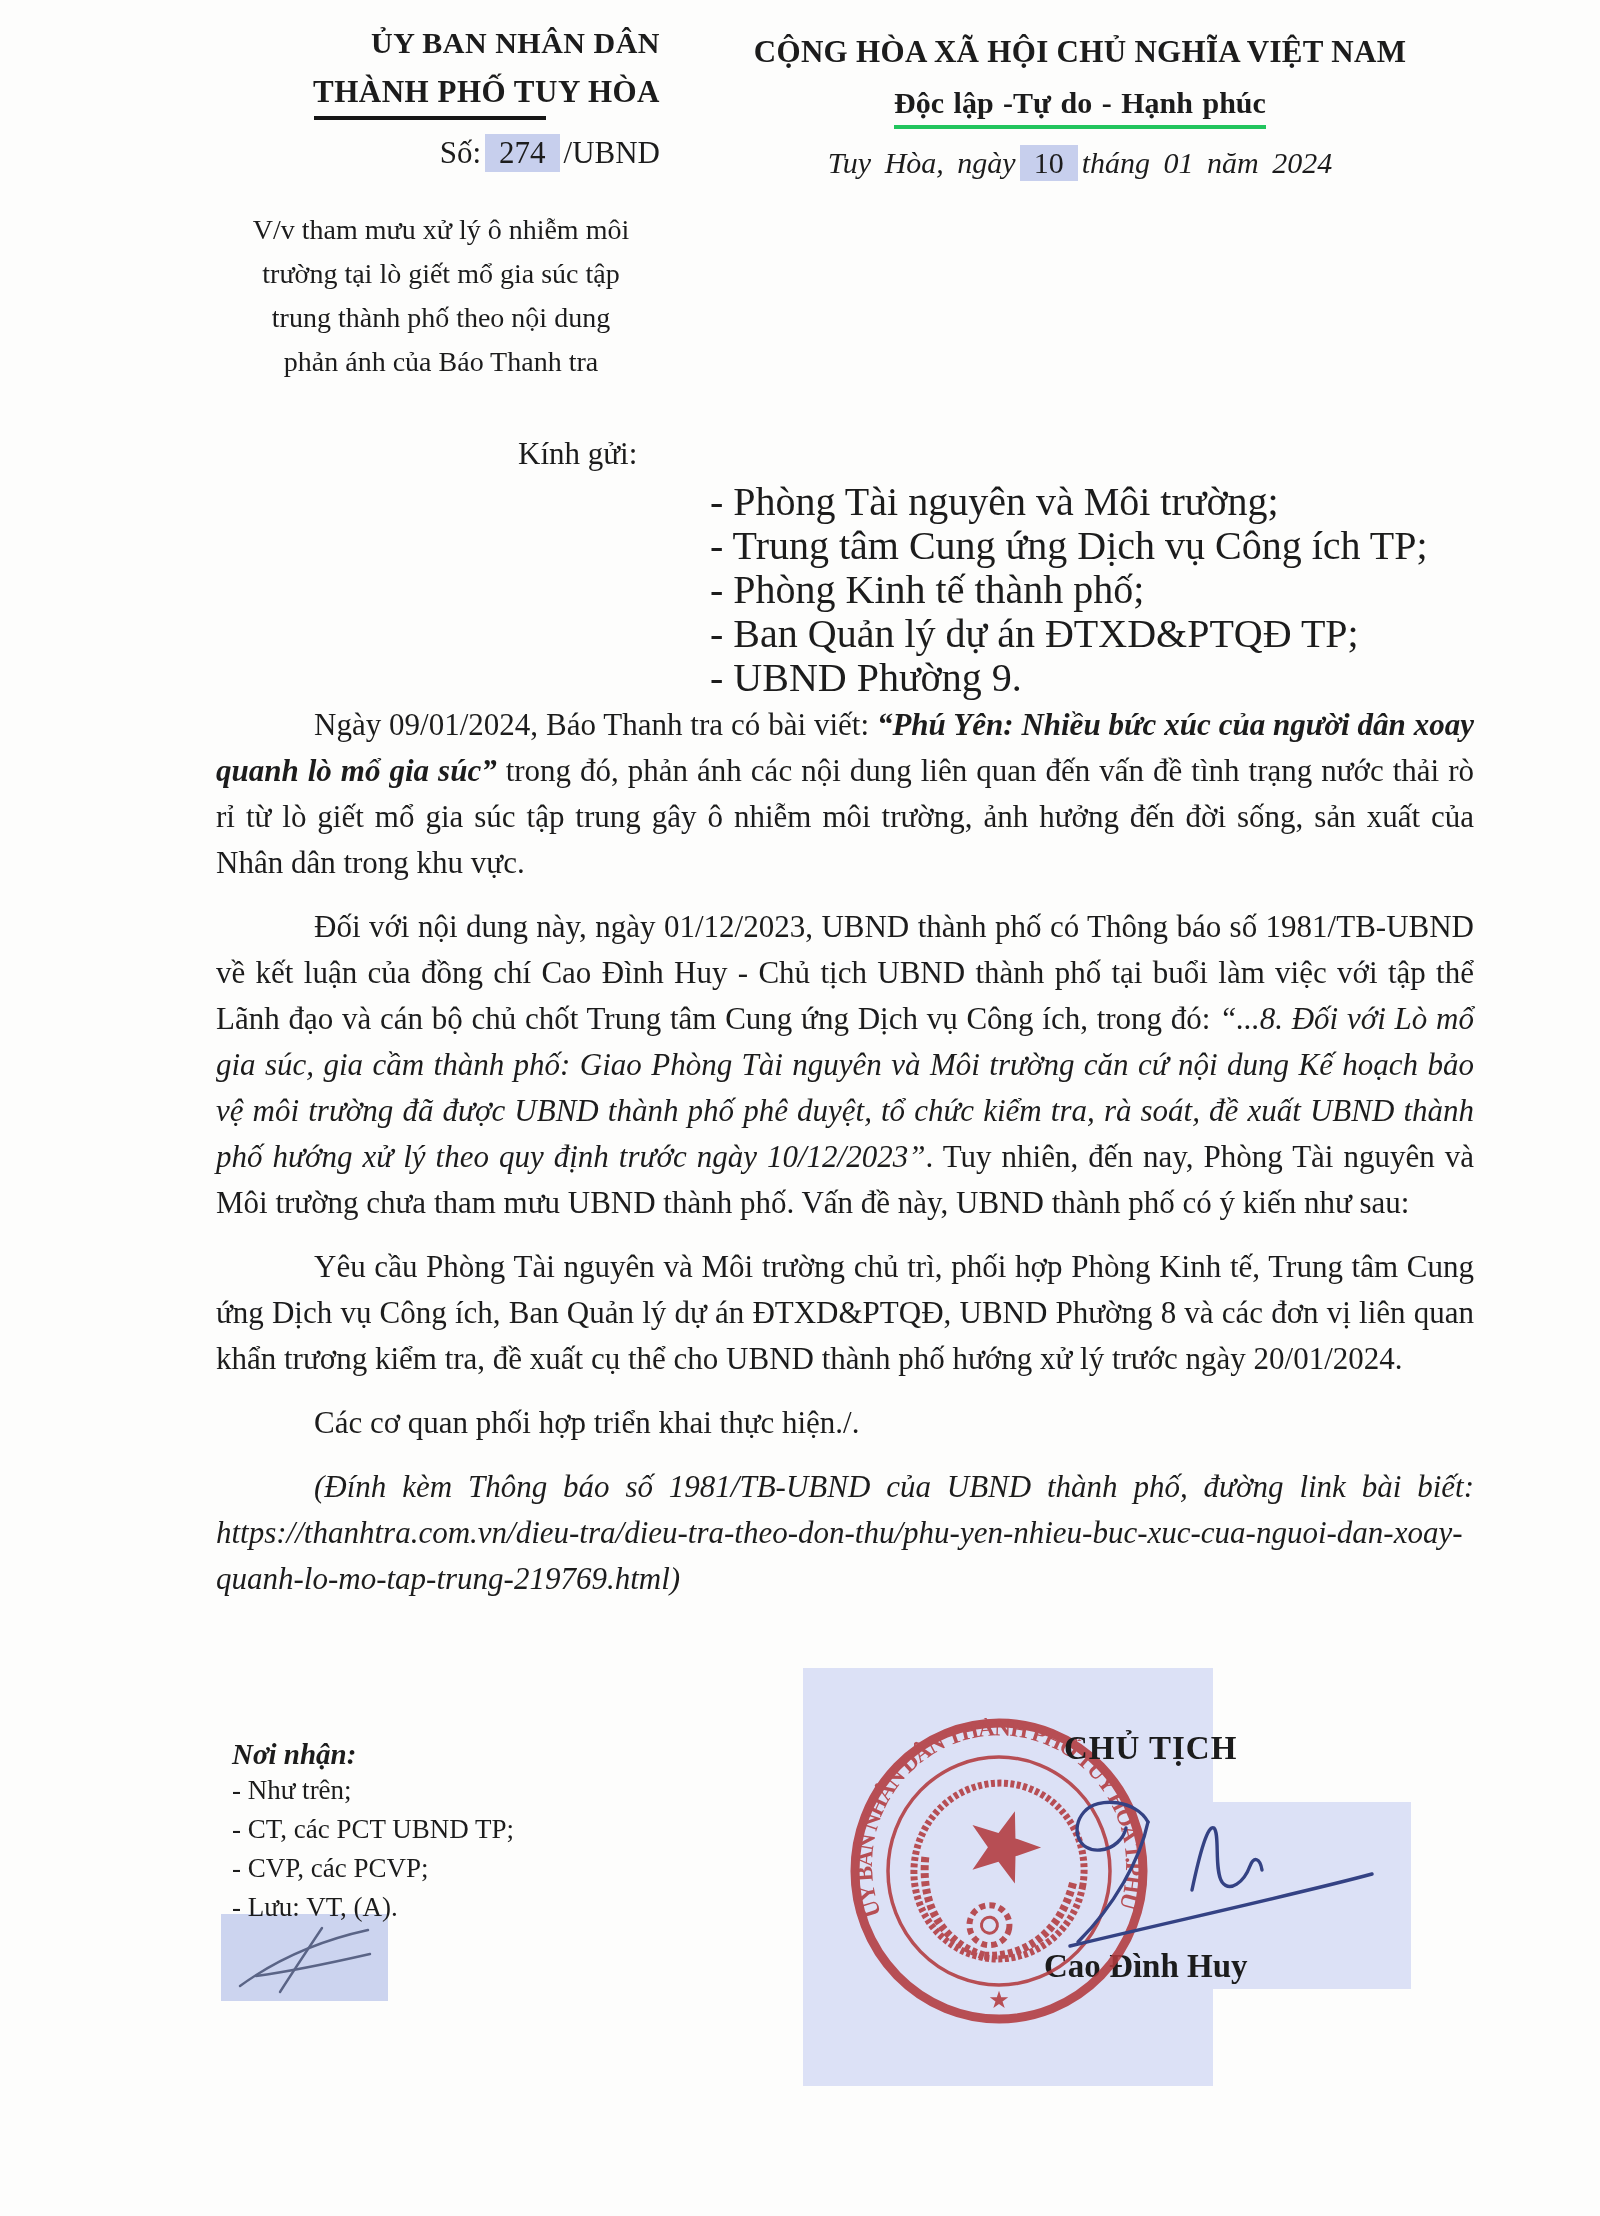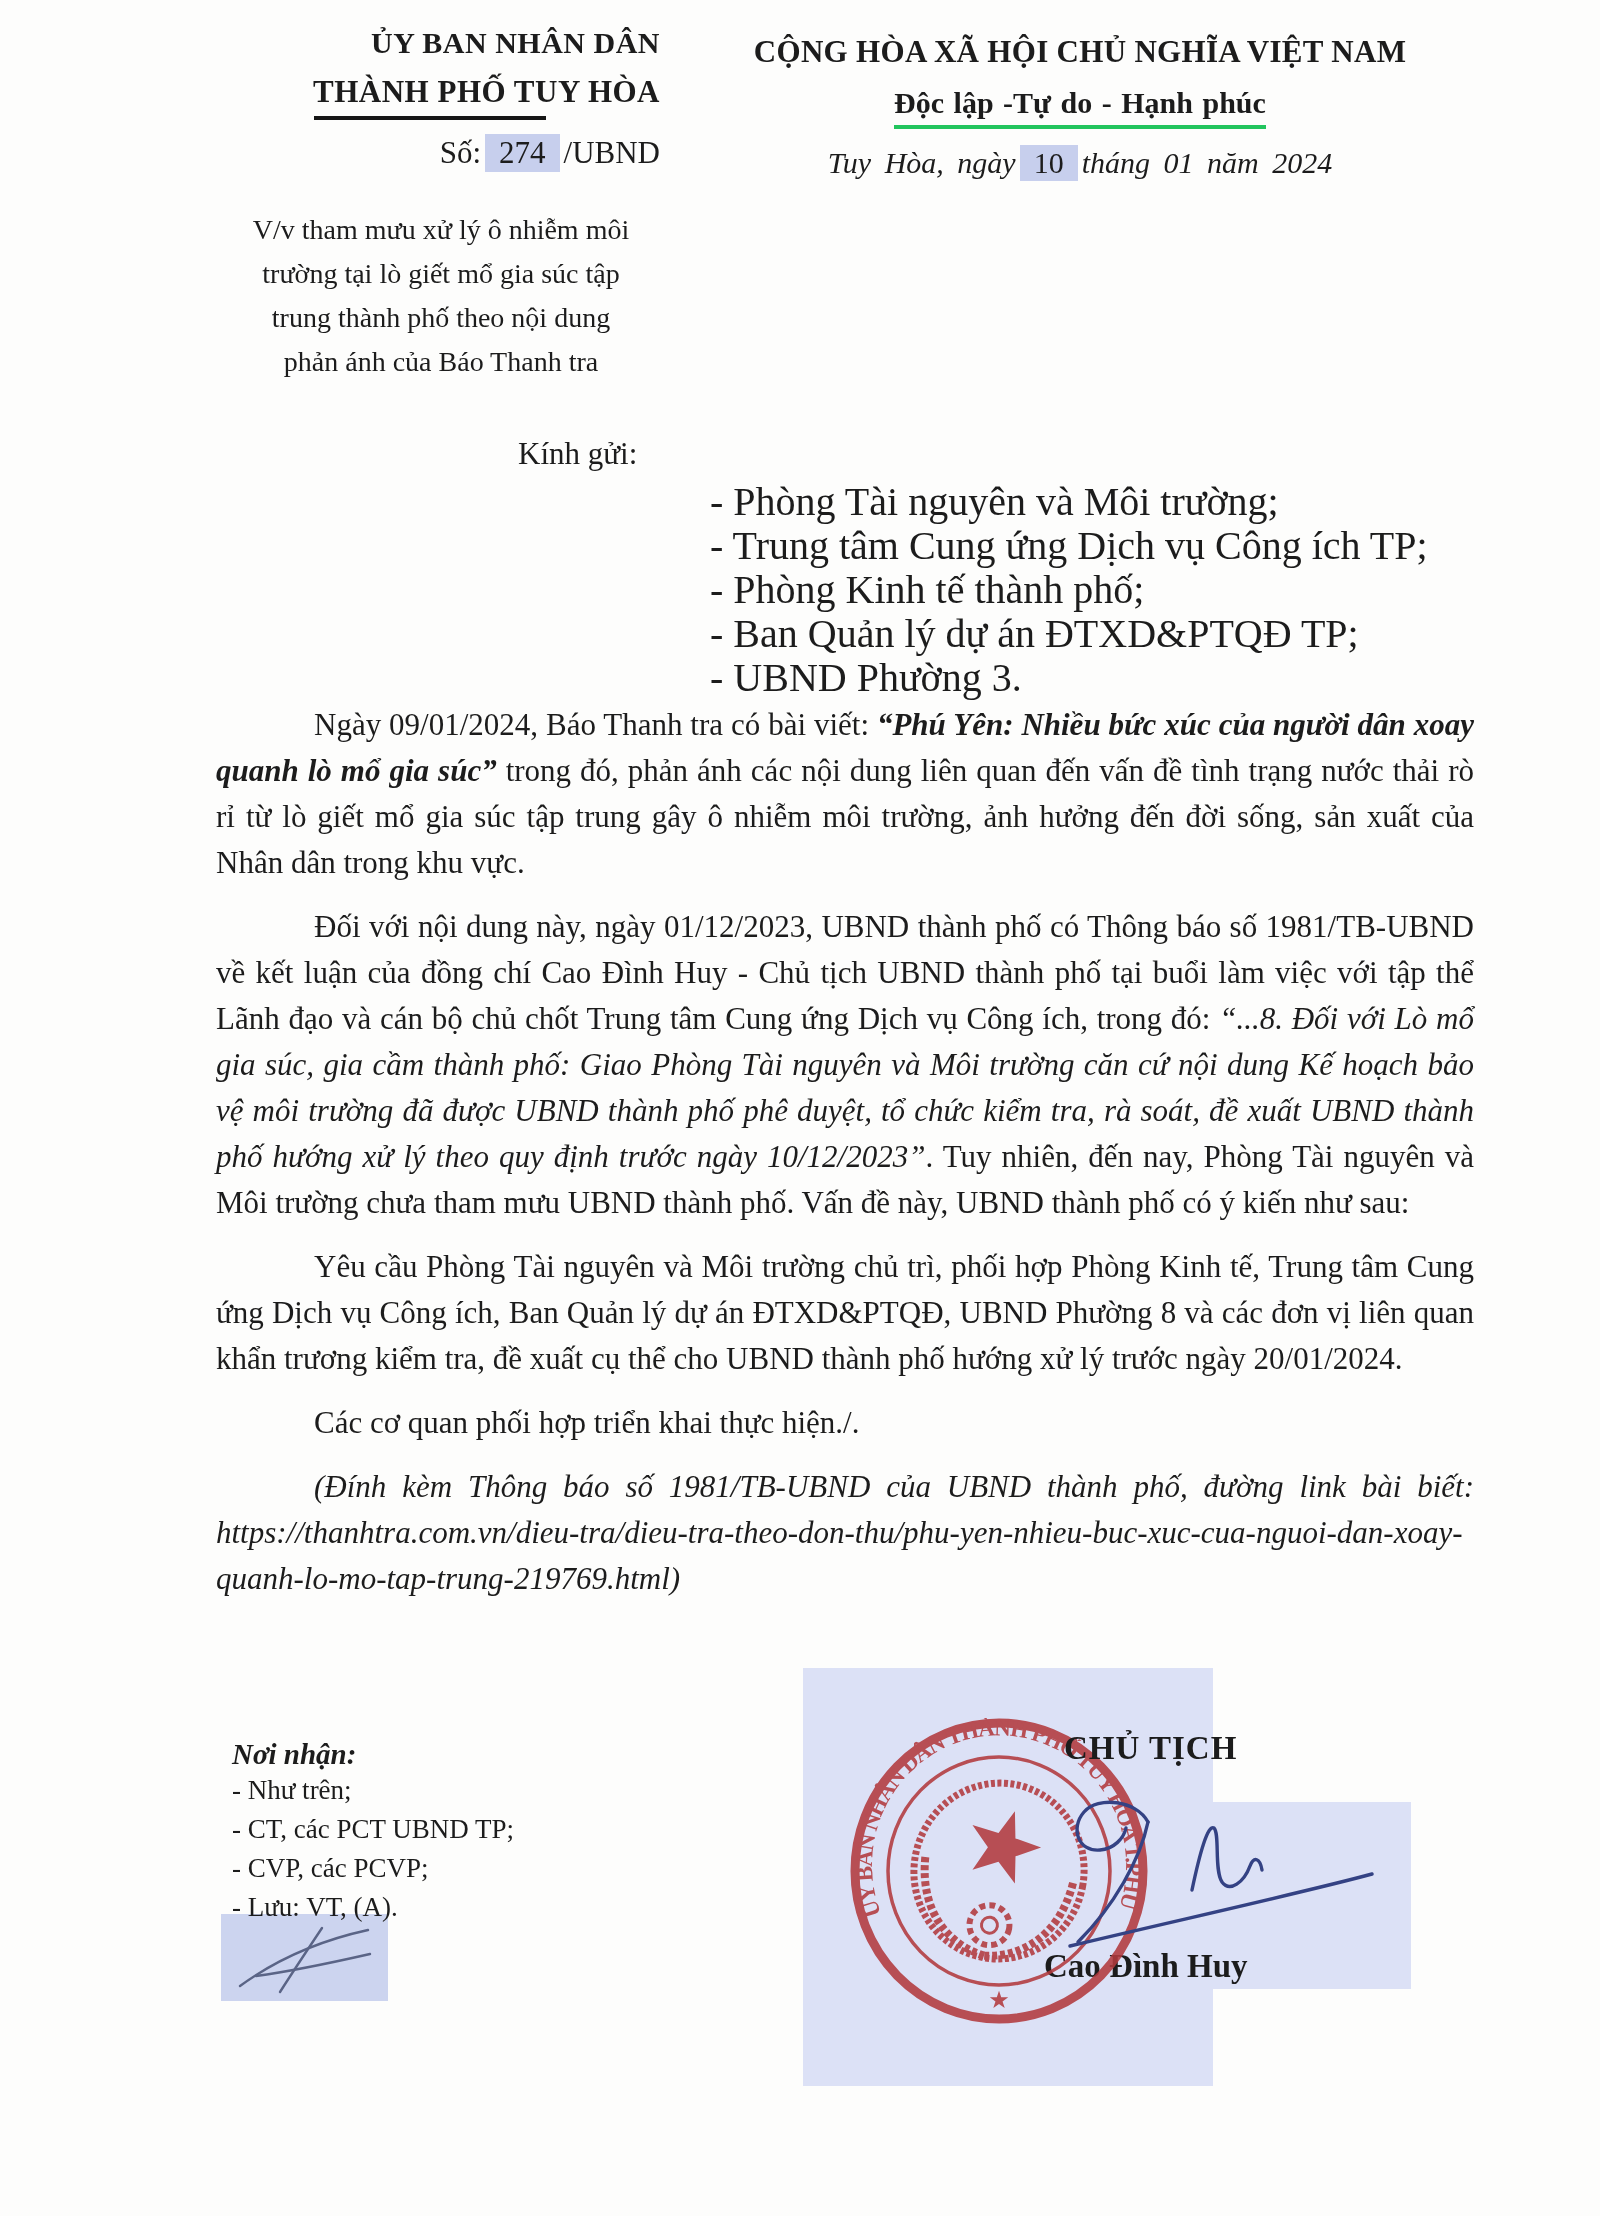--- a/index.html
+++ b/index.html
@@ -74,21 +74,21 @@
 trường tại lò giết mổ gia súc tập
 trung thành phố theo nội dung
 phản ánh của Báo Thanh tra</div>
 
   <div class="kinh-gui">Kính gửi:</div>
   <div class="recipients">
     <div>- Phòng Tài nguyên và Môi trường;</div>
     <div>- Trung tâm Cung ứng Dịch vụ Công ích TP;</div>
     <div>- Phòng Kinh tế thành phố;</div>
     <div>- Ban Quản lý dự án ĐTXD&amp;PTQĐ TP;</div>
-    <div>- UBND Phường 3.</div>
+    <div>- UBND Phường 9.</div>
   </div>
 
   <div class="body-text">
     <p><span>Ngày 09/01/2024, Báo Thanh tra có bài viết: </span><span class="q-bold-italic">“Phú Yên: Nhiều bức xúc của người dân xoay quanh lò mổ gia súc”</span><span> trong đó, phản ánh các nội dung liên quan đến vấn đề tình trạng nước thải rò rỉ từ lò giết mổ gia súc tập trung gây ô nhiễm môi trường, ảnh hưởng đến đời sống, sản xuất của Nhân dân trong khu vực.</span></p>
     <p><span>Đối với nội dung này, ngày 01/12/2023, UBND thành phố có Thông báo số 1981/TB-UBND về kết luận của đồng chí Cao Đình Huy - Chủ tịch UBND thành phố tại buổi làm việc với tập thể Lãnh đạo và cán bộ chủ chốt Trung tâm Cung ứng Dịch vụ Công ích, trong đó: </span><span class="q-italic">“...8. Đối với Lò mổ gia súc, gia cầm thành phố: Giao Phòng Tài nguyên và Môi trường căn cứ nội dung Kế hoạch bảo vệ môi trường đã được UBND thành phố phê duyệt, tổ chức kiểm tra, rà soát, đề xuất UBND thành phố hướng xử lý theo quy định trước ngày 10/12/2023”</span><span>. Tuy nhiên, đến nay, Phòng Tài nguyên và Môi trường chưa tham mưu UBND thành phố. Vấn đề này, UBND thành phố có ý kiến như sau:</span></p>
     <p>Yêu cầu Phòng Tài nguyên và Môi trường chủ trì, phối hợp Phòng Kinh tế, Trung tâm Cung ứng Dịch vụ Công ích, Ban Quản lý dự án ĐTXD&amp;PTQĐ, UBND Phường 8 và các đơn vị liên quan khẩn trương kiểm tra, đề xuất cụ thể cho UBND thành phố hướng xử lý trước ngày 20/01/2024.</p>
     <p>Các cơ quan phối hợp triển khai thực hiện./.</p>
     <p class="p-italic">(Đính kèm Thông báo số 1981/TB-UBND của UBND thành phố, đường link bài biết: https://thanhtra.com.vn/dieu-tra/dieu-tra-theo-don-thu/phu-yen-nhieu-buc-xuc-cua-nguoi-dan-xoay-quanh-lo-mo-tap-trung-219769.html)</p>
   </div>
 

